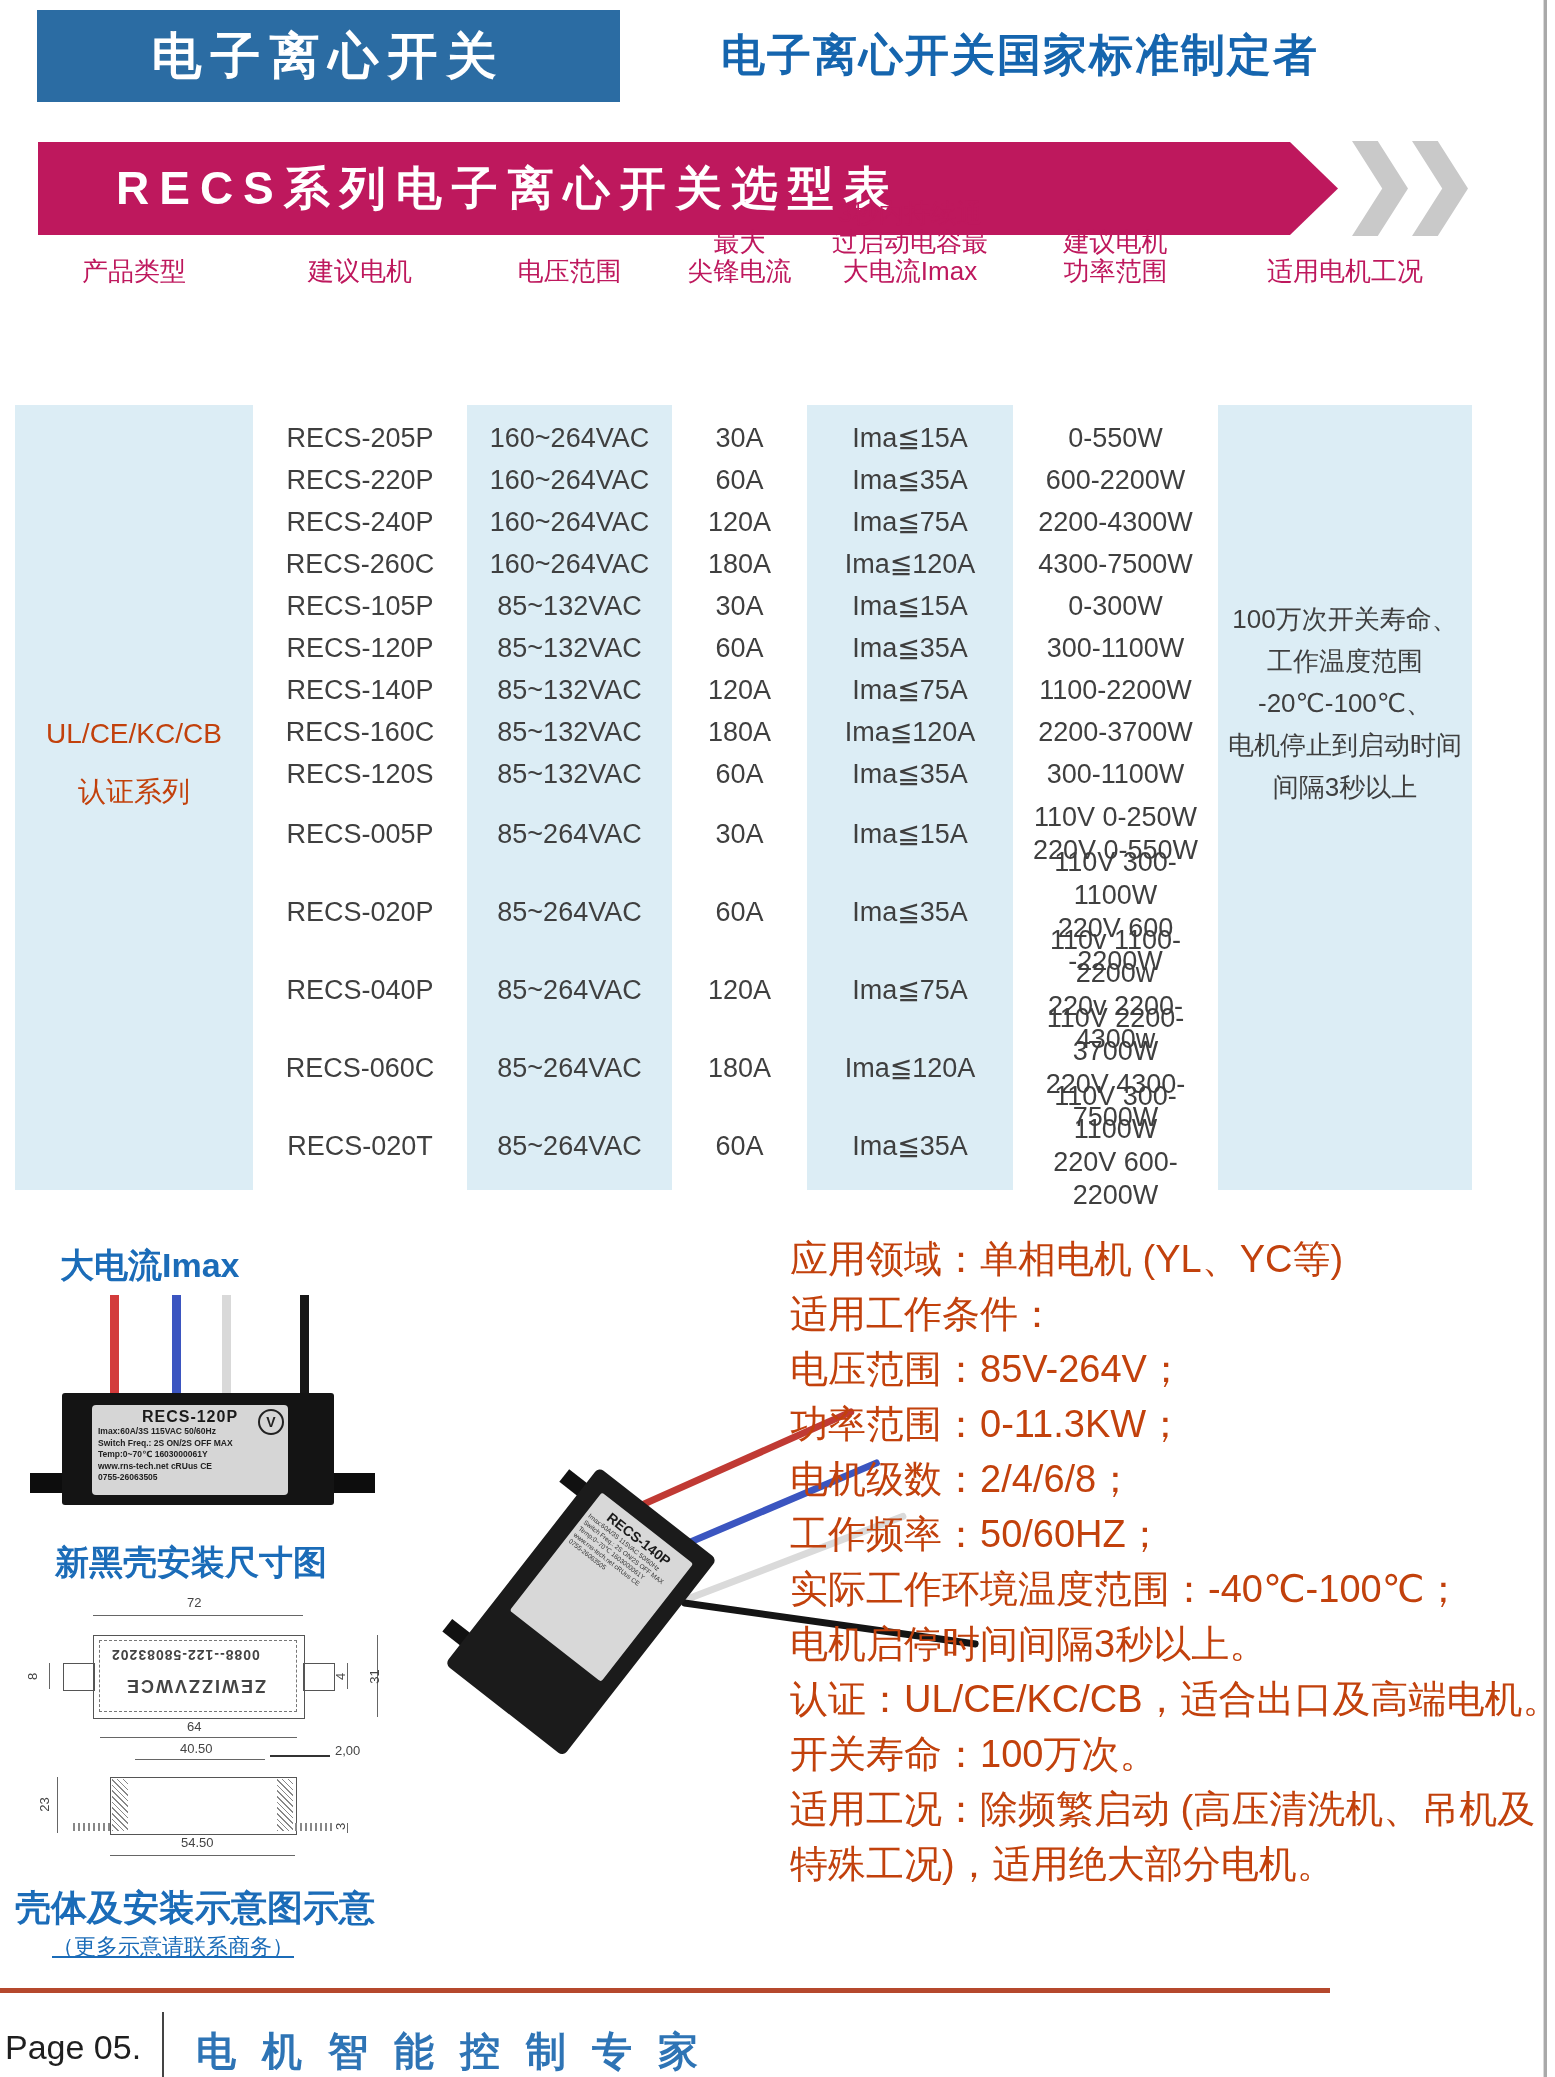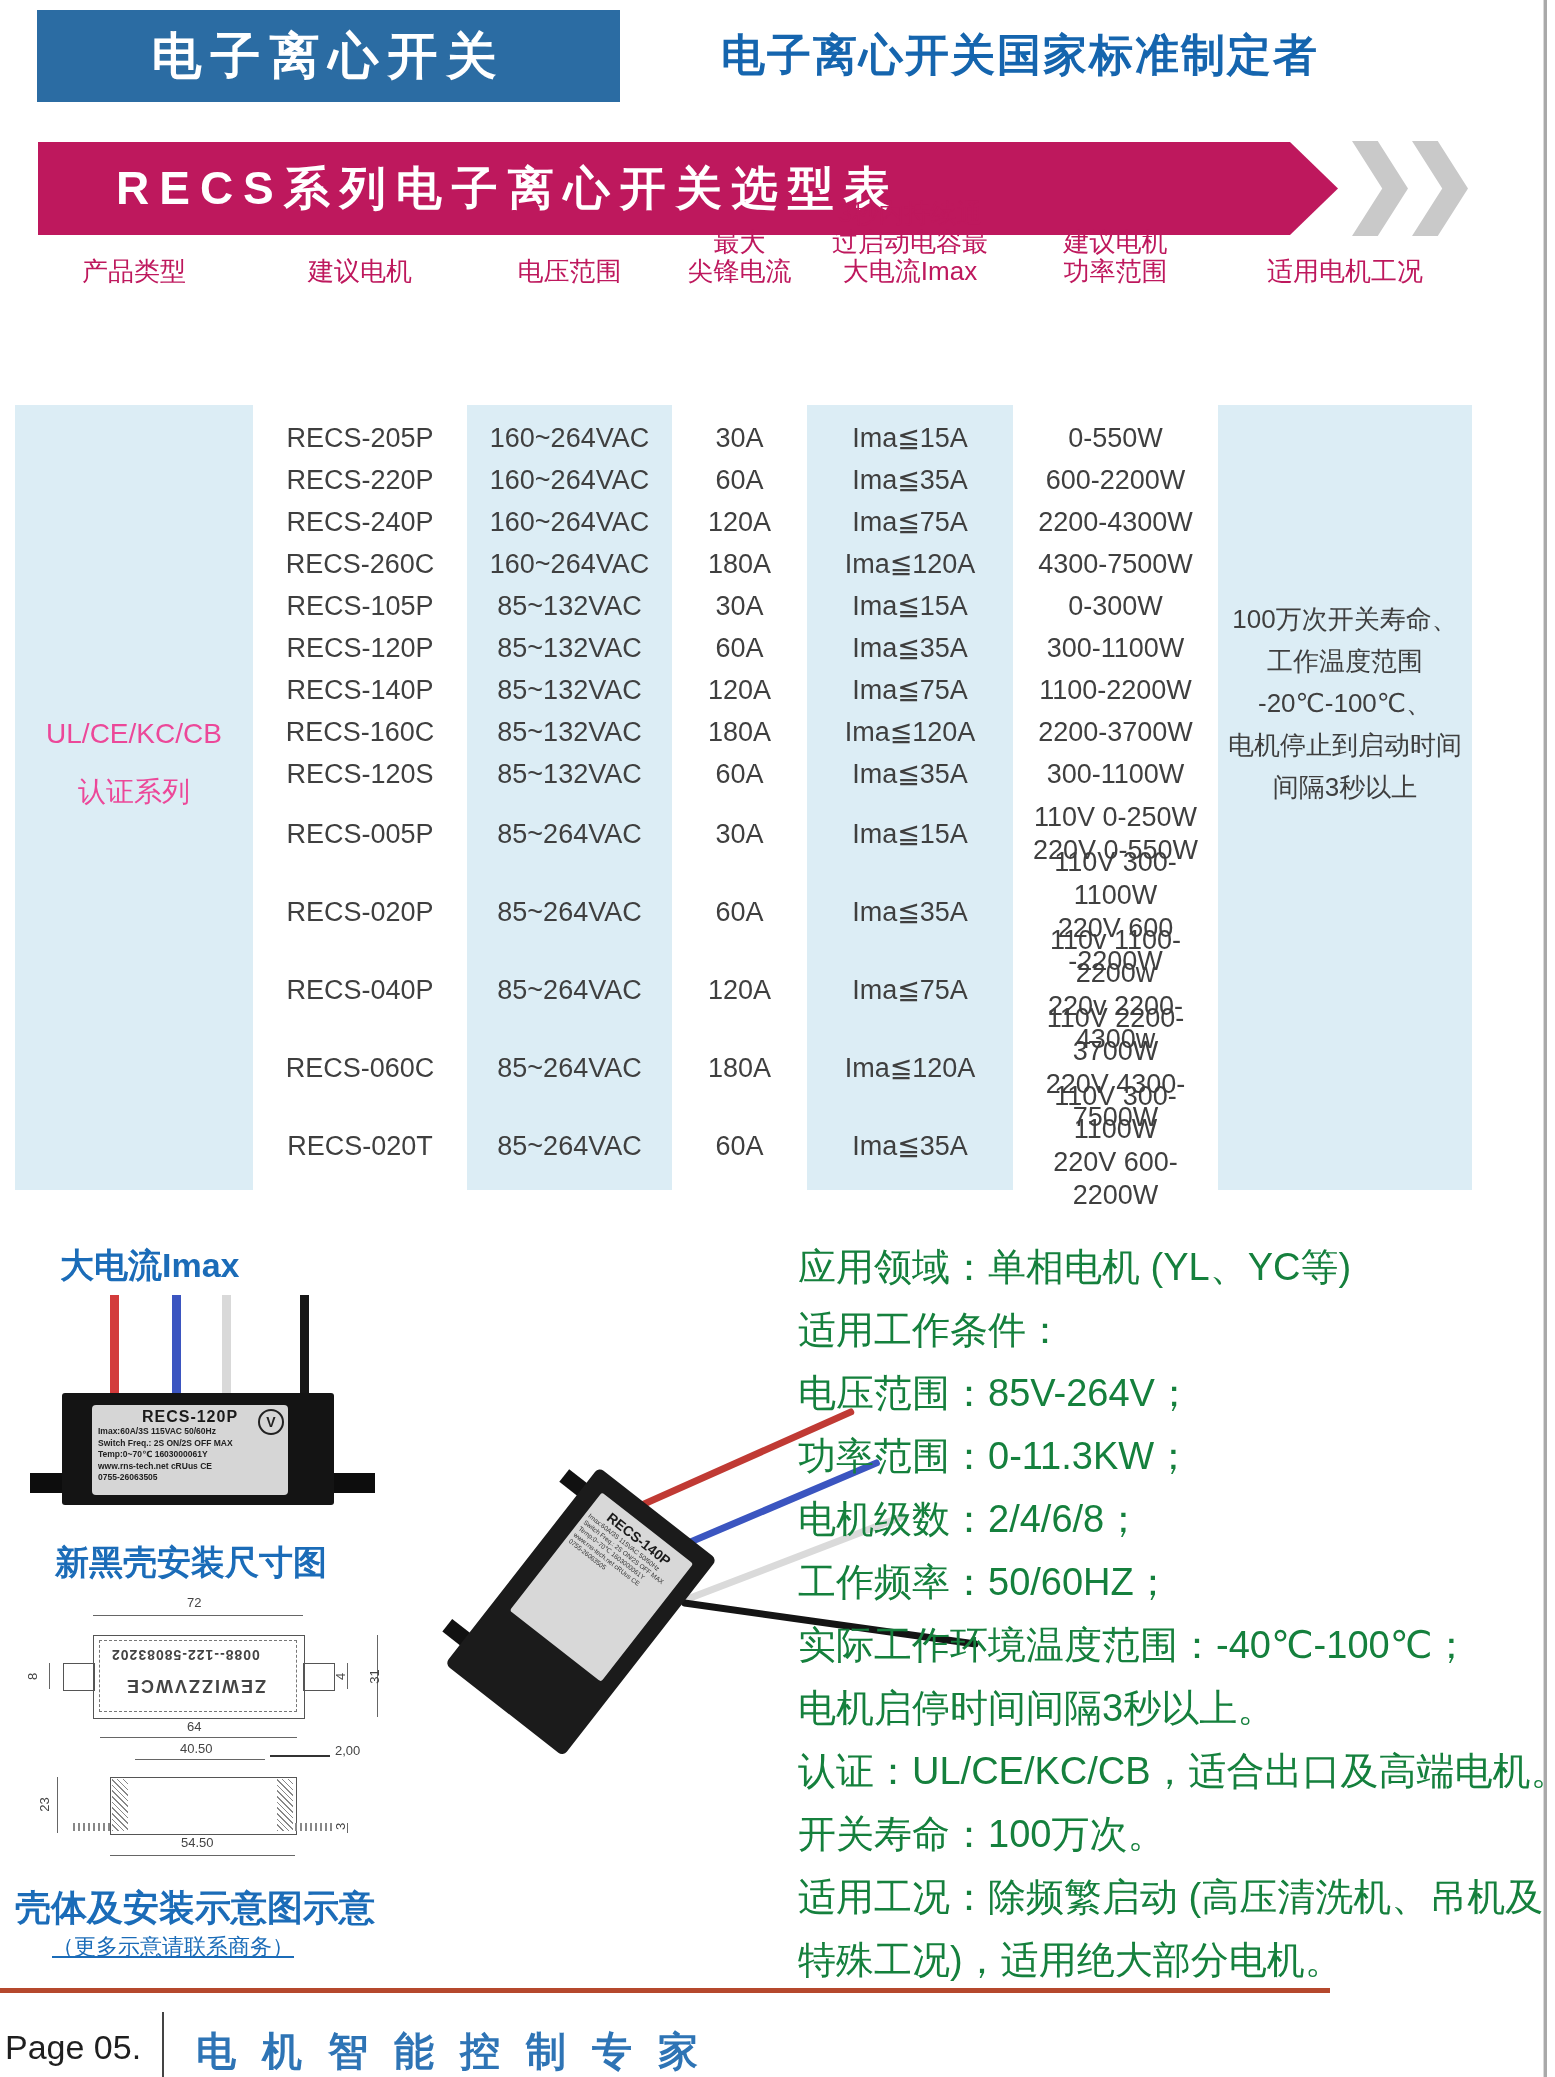--- a/index.html
+++ b/index.html
@@ -31,21 +31,21 @@
 
   .tbody{left:15px;top:405px;width:1457px;height:785px;}
   .band{position:absolute;top:0;height:785px;background:#dcedf5;}
   .band.b0{left:0;width:238px;} .band.b2{left:452px;width:205px;}
   .band.b4{left:792px;width:206px;} .band.b6{left:1203px;width:254px;}
   .rows{position:absolute;left:0;top:12px;width:1457px;}
   .trow{display:flex;align-items:center;height:42px;}
   .trow.tall{height:78px;}
   .trow .cell{font-size:27px;color:#3f3f3f;text-align:center;white-space:pre-line;line-height:33px;}
   .ptype{position:absolute;left:0;width:238px;top:300px;text-align:center;font-size:28px;
-         color:#ec4899;line-height:58px;white-space:pre-line;}
+         color:#c2410c;line-height:58px;white-space:pre-line;}
   .conds{position:absolute;left:1203px;width:254px;top:193px;text-align:center;font-size:26px;
          color:#3f3f3f;line-height:42px;white-space:pre-line;}
 
   
   .sec-title{color:#1b6cb8;font-weight:bold;}
 
   
   .photo1{left:30px;top:1295px;width:345px;height:235px;}
   .wire{position:absolute;top:0;width:9px;height:100px;}
   .w-red{left:80px;background:#d33b3b;} .w-blue{left:142px;background:#3b55c0;}
@@ -74,21 +74,21 @@
   .p2body{position:absolute;left:40px;top:10px;width:150px;height:250px;background:#1b1b1b;border-radius:6px;}
   .p2tab{position:absolute;background:#111;height:16px;width:44px;}
   .p2label{position:absolute;left:58px;top:28px;width:116px;height:150px;background:#d8d8d8;border-radius:3px;
            padding:6px 4px;box-sizing:border-box;}
   .p2label .mdl{font-size:14px;font-weight:bold;text-align:center;color:#1a1a1a;}
   .p2label .sml{font-size:6.5px;color:#333;line-height:8px;}
   .p2wire{position:absolute;height:7px;border-radius:3px;}
 
   
   .info{left:790px;top:1232px;width:700px;}
-  .info p{margin:8px;font-size:38px;line-height:55px;color:#15803d;white-space:pre;}
+  .info p{margin:0;font-size:38px;line-height:55px;color:#c2410c;white-space:pre;}
 
   
   .redline{left:0;top:1988px;width:1330px;height:5px;background:#b5482d;}
   .page-num{left:5px;top:2028px;font-size:34px;color:#1f1f1f;}
   .fdiv{left:162px;top:2012px;width:2px;height:65px;background:#444;}
   .slogan{left:196px;top:2024px;font-size:40px;font-weight:bold;color:#2e74b5;letter-spacing:26px;}
 
   .right-border{left:1543px;top:0;width:3px;height:2077px;background:#a9a9a9;border-left:1px solid #d9d9d9;}
 </style>
 </head>

